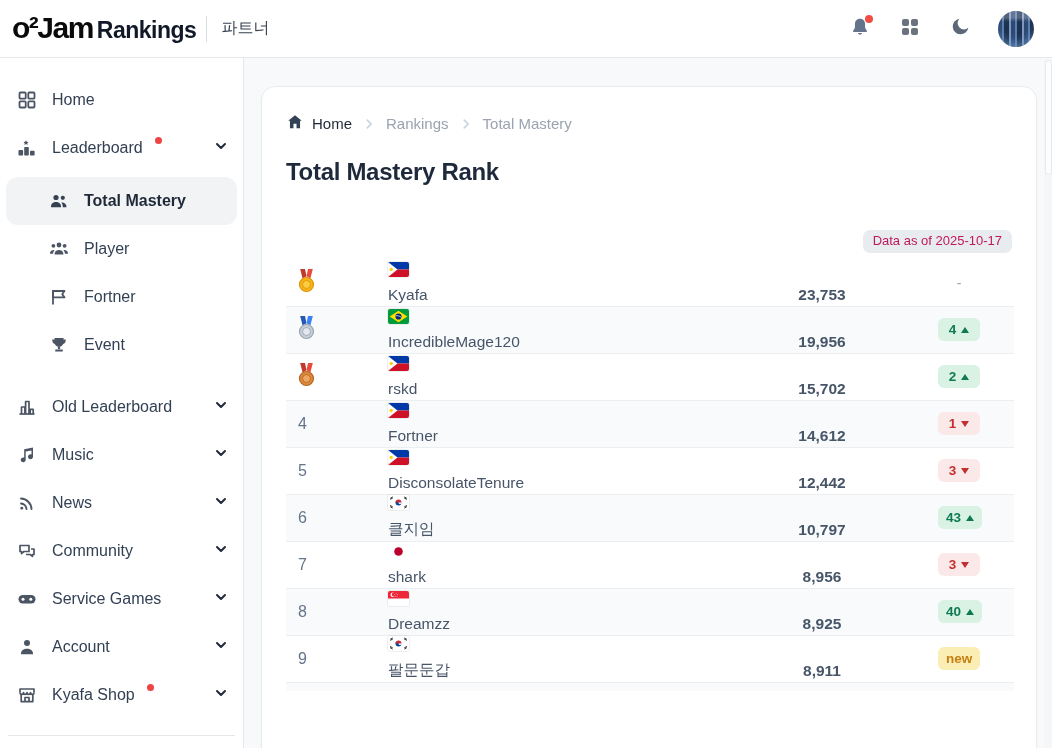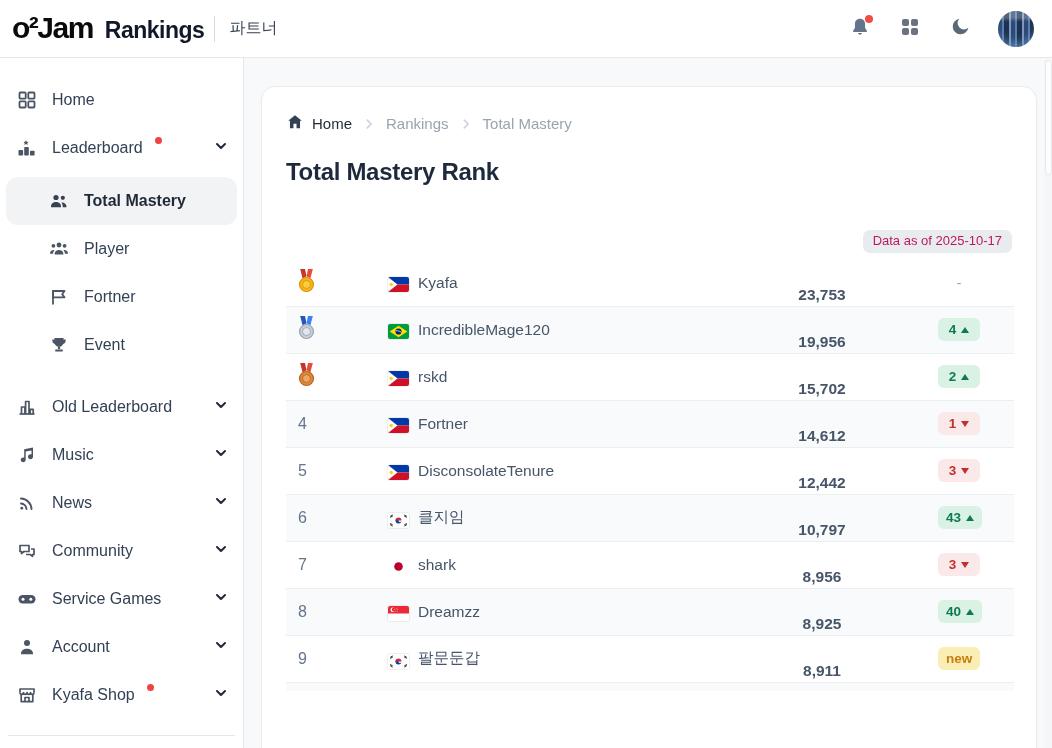--- a/index.html
+++ b/index.html
@@ -7,21 +7,21 @@
   body {
     font-family:"Liberation Sans","DejaVu Sans",sans-serif;
     background:#f8f9fa; color:#334155; position:relative;
   }
   
   .topbar {
     position:absolute; top:0; left:0; width:1052px; height:58px;
     background:#fff; border-bottom:1px solid #e5e7eb;
     display:flex; align-items:center; padding:0 18px 0 12px; z-index:5;
   }
-  .brand { display:flex; align-items:baseline; gap:12px; cursor:pointer; }
+  .brand { display:flex; align-items:baseline; gap:4px; cursor:pointer; }
   .logo-text {
     font-weight:900; font-size:30px; color:#0a0a0a; letter-spacing:-1.5px;
     line-height:1;
   }
   .brand-suffix { font-weight:700; font-size:23px; color:#111827; letter-spacing:-0.5px; }
   .vbar { width:1px; height:26px; background:#d8dce1; margin:0 14px 0 10px; align-self:center; }
   .partner { font-size:16px; color:#374151; align-self:center; cursor:pointer; }
   .topbar-right { margin-left:auto; display:flex; align-items:center; gap:26px; }
   .icon-btn { position:relative; width:24px; height:24px; display:flex; align-items:center; justify-content:center; cursor:pointer; }
   .noti-dot { position:absolute; top:-2px; right:-1px; width:8px; height:8px; border-radius:50%; background:#f14d45; }
@@ -86,21 +86,21 @@
   .help-circ {
     width:18px; height:18px; border-radius:50%; background:#98a2b3; color:#fff;
     font-size:11px; font-weight:700; display:flex; align-items:center; justify-content:center; cursor:pointer;
   }
   .trow {
     display:grid; grid-template-columns:88px 1fr 176px 104px;
     height:47px; align-items:center; border-bottom:1px solid #eceff2; cursor:pointer;
   }
   .trow.even { background:#f8fafb; }
   .rank-cell { padding-left:12px; font-size:16px; color:#64748b; display:flex; align-items:center; }
-  .nick-cell { padding-left:14px; display:flex; align-items:flex-end; gap:9px; }
+  .nick-cell { padding-left:14px; display:flex; align-items:flex-start; gap:9px;flex-direction:column; }
   .flag { width:21px; height:15px; display:flex; flex:none; border-radius:2px; overflow:hidden; box-shadow:0 0 0 1px rgba(0,0,0,.06); }
   .flag svg { display:block; }
   .nick { font-size:15.5px; color:#475569; }
   .score-cell { text-align:center; font-size:15.5px; font-weight:700; color:#475569;margin-top:24px; }
   .change-cell { padding-left:28px; display:flex; }
   .badge {
     display:inline-flex; align-items:center; justify-content:center; gap:5px;
     min-width:42px; height:23px; padding:0 8px; border-radius:6px;
     font-size:13.5px; font-weight:700;
   }

